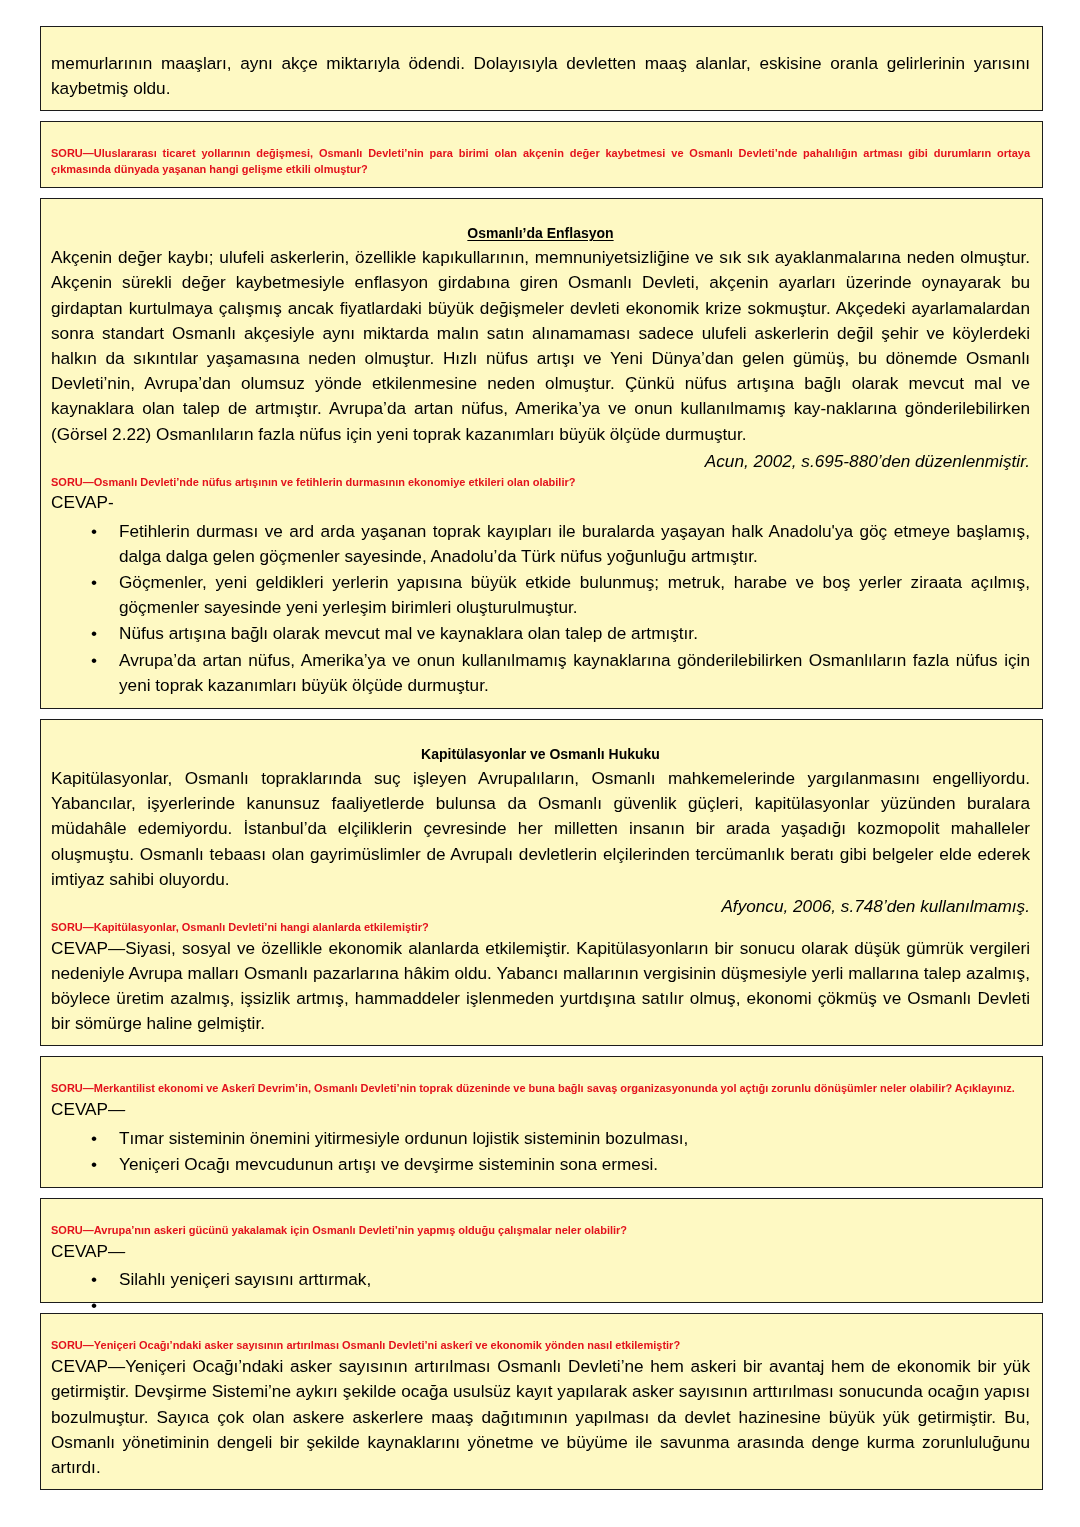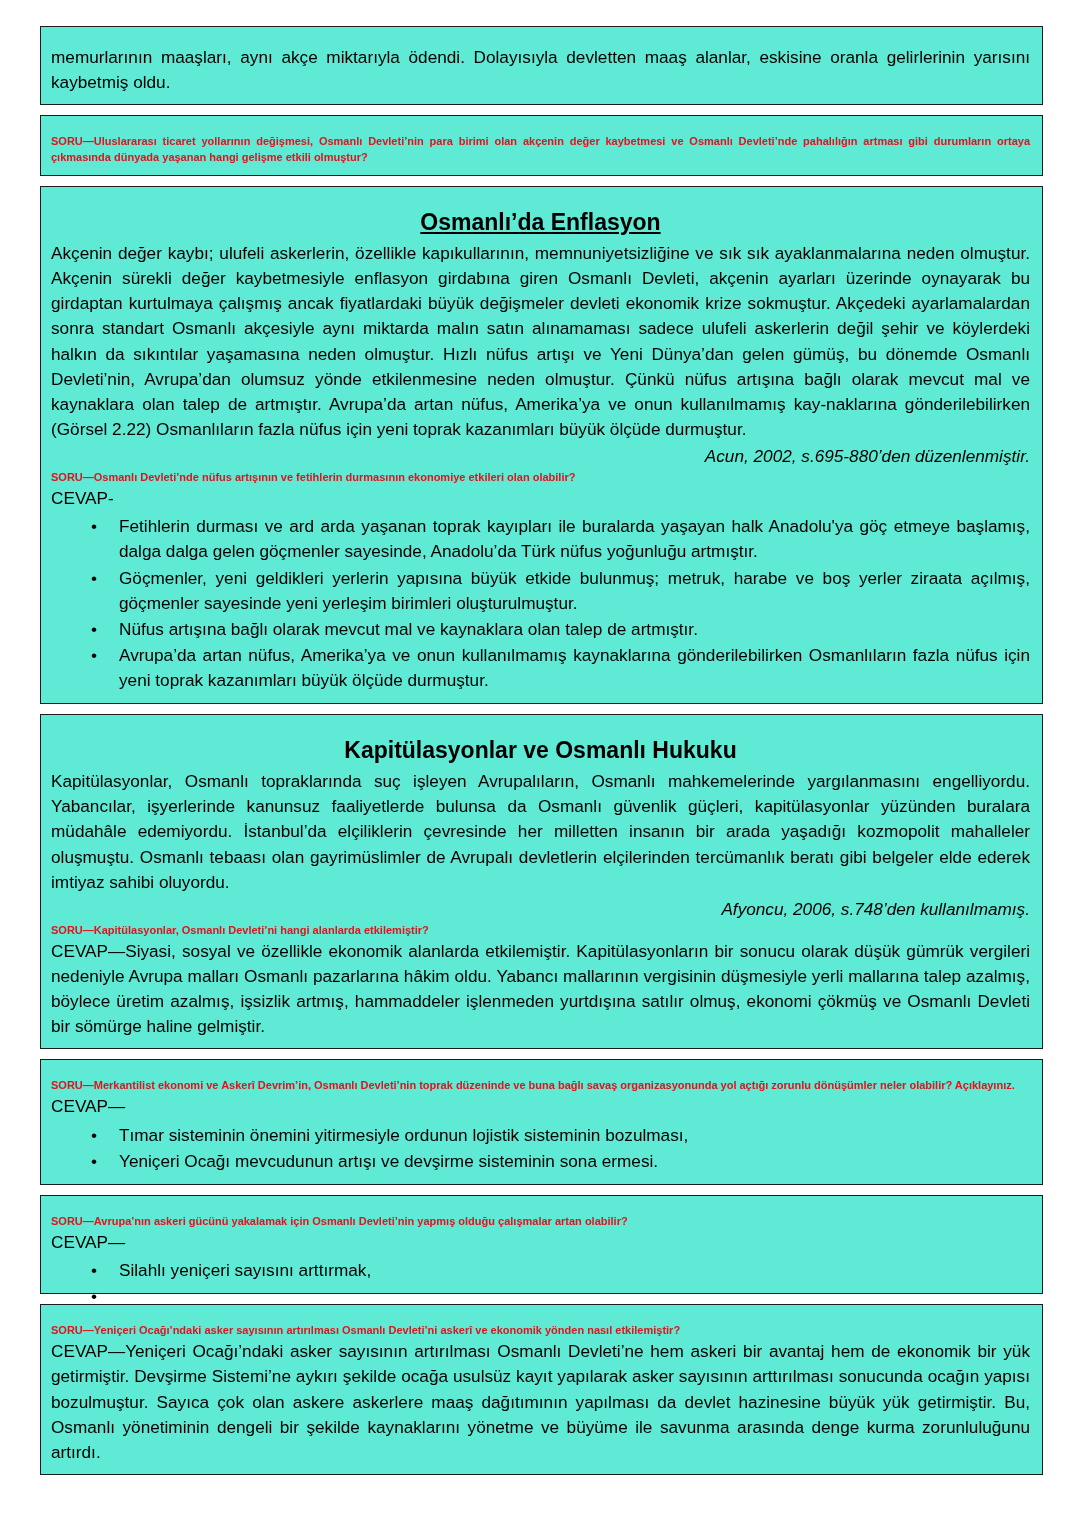--- a/index.html
+++ b/index.html
@@ -20,23 +20,23 @@
     width: 1080px;
     height: 1527px;
     box-sizing: border-box;
     padding: 26px 37px 0 40px;
     background: #ffffff;
   }
   .box {
     border: 1.6px solid #1c1c1c;
     box-sizing: border-box;
     width: 1003px;
-    padding: 18px 12px 9px 10px;
+    padding: 24px 12px 9px 10px;
     margin-bottom: 10px;
-    background: #5eead4;
+    background: #fef9c3;
   }
   p, ul, li, div.line {
     margin: 0;
     padding: 0;
   }
   .body-text {
     font-size: 17.2px;
     line-height: 1.465;
     text-align: justify;
     text-justify: inter-word;
@@ -60,21 +60,21 @@
     text-align: justify;
     text-justify: inter-word;
     color: #000000;
   }
   .cevap.nojustify {
     text-align: left;
   }
   .center-head {
     text-align: center;
     font-weight: bold;
-    font-size: 23px;
+    font-size: 14px;
     line-height: 1.5;
     margin-bottom: 1px;
   }
   .center-head.underline {
     text-decoration: underline;
     text-underline-offset: 2px;
   }
   .citation {
     text-align: right;
     font-style: italic;
@@ -145,21 +145,21 @@
   <div class="box">
     <p class="soru">SORU—Merkantilist ekonomi ve Askerî Devrim’in, Osmanlı Devleti’nin toprak düzeninde ve buna bağlı savaş organizasyonunda yol açtığı zorunlu dönüşümler neler olabilir? Açıklayınız.</p>
     <p class="cevap nojustify">CEVAP—</p>
     <ul class="bullets">
       <li class="nojustify"><span class="bullet-dot">•</span><span>Tımar sisteminin önemini yitirmesiyle ordunun lojistik sisteminin bozulması,</span></li>
       <li class="nojustify"><span class="bullet-dot">•</span><span>Yeniçeri Ocağı mevcudunun artışı ve devşirme sisteminin sona ermesi.</span></li>
     </ul>
   </div>
 
   <div class="box">
-    <p class="soru nojustify">SORU—Avrupa’nın askeri gücünü yakalamak için Osmanlı Devleti’nin yapmış olduğu çalışmalar artan olabilir?</p>
+    <p class="soru nojustify">SORU—Avrupa’nın askeri gücünü yakalamak için Osmanlı Devleti’nin yapmış olduğu çalışmalar neler olabilir?</p>
     <p class="cevap nojustify">CEVAP—</p>
     <ul class="bullets">
       <li class="nojustify"><span class="bullet-dot">•</span><span>Silahlı yeniçeri sayısını arttırmak,</span></li>
       <li class="nojustify"><span class="bullet-dot">•</span></li>
     </ul>
   </div>
 
   <div class="box">
     <p class="soru nojustify">SORU—Yeniçeri Ocağı’ndaki asker sayısının artırılması Osmanlı Devleti’ni askerî ve ekonomik yönden nasıl etkilemiştir?</p>
     <p class="cevap">CEVAP—Yeniçeri Ocağı’ndaki asker sayısının artırılması Osmanlı Devleti’ne hem askeri bir avantaj hem de ekonomik bir yük getirmiştir. Devşirme Sistemi’ne aykırı şekilde ocağa usulsüz kayıt yapılarak asker sayısının arttırılması sonucunda ocağın yapısı bozulmuştur. Sayıca çok olan askere askerlere maaş dağıtımının yapılması da devlet hazinesine büyük yük getirmiştir. Bu, Osmanlı yönetiminin dengeli bir şekilde kaynaklarını yönetme ve büyüme ile savunma arasında denge kurma zorunluluğunu artırdı.</p>

